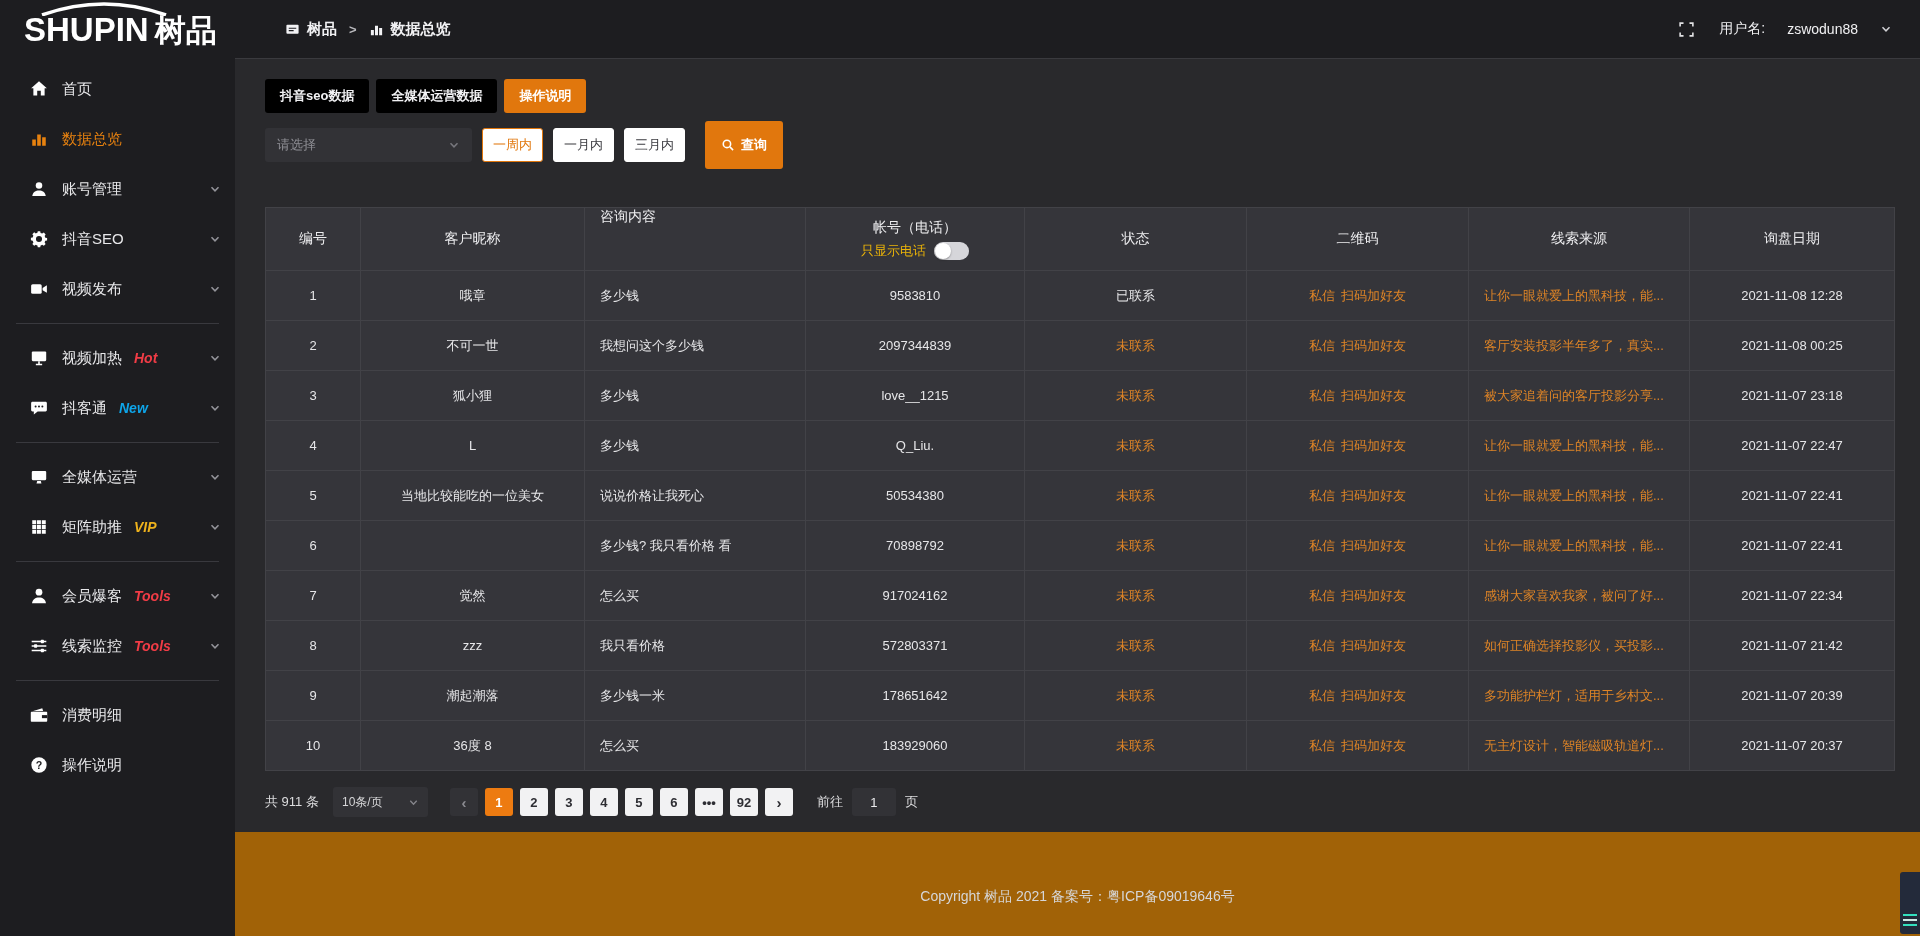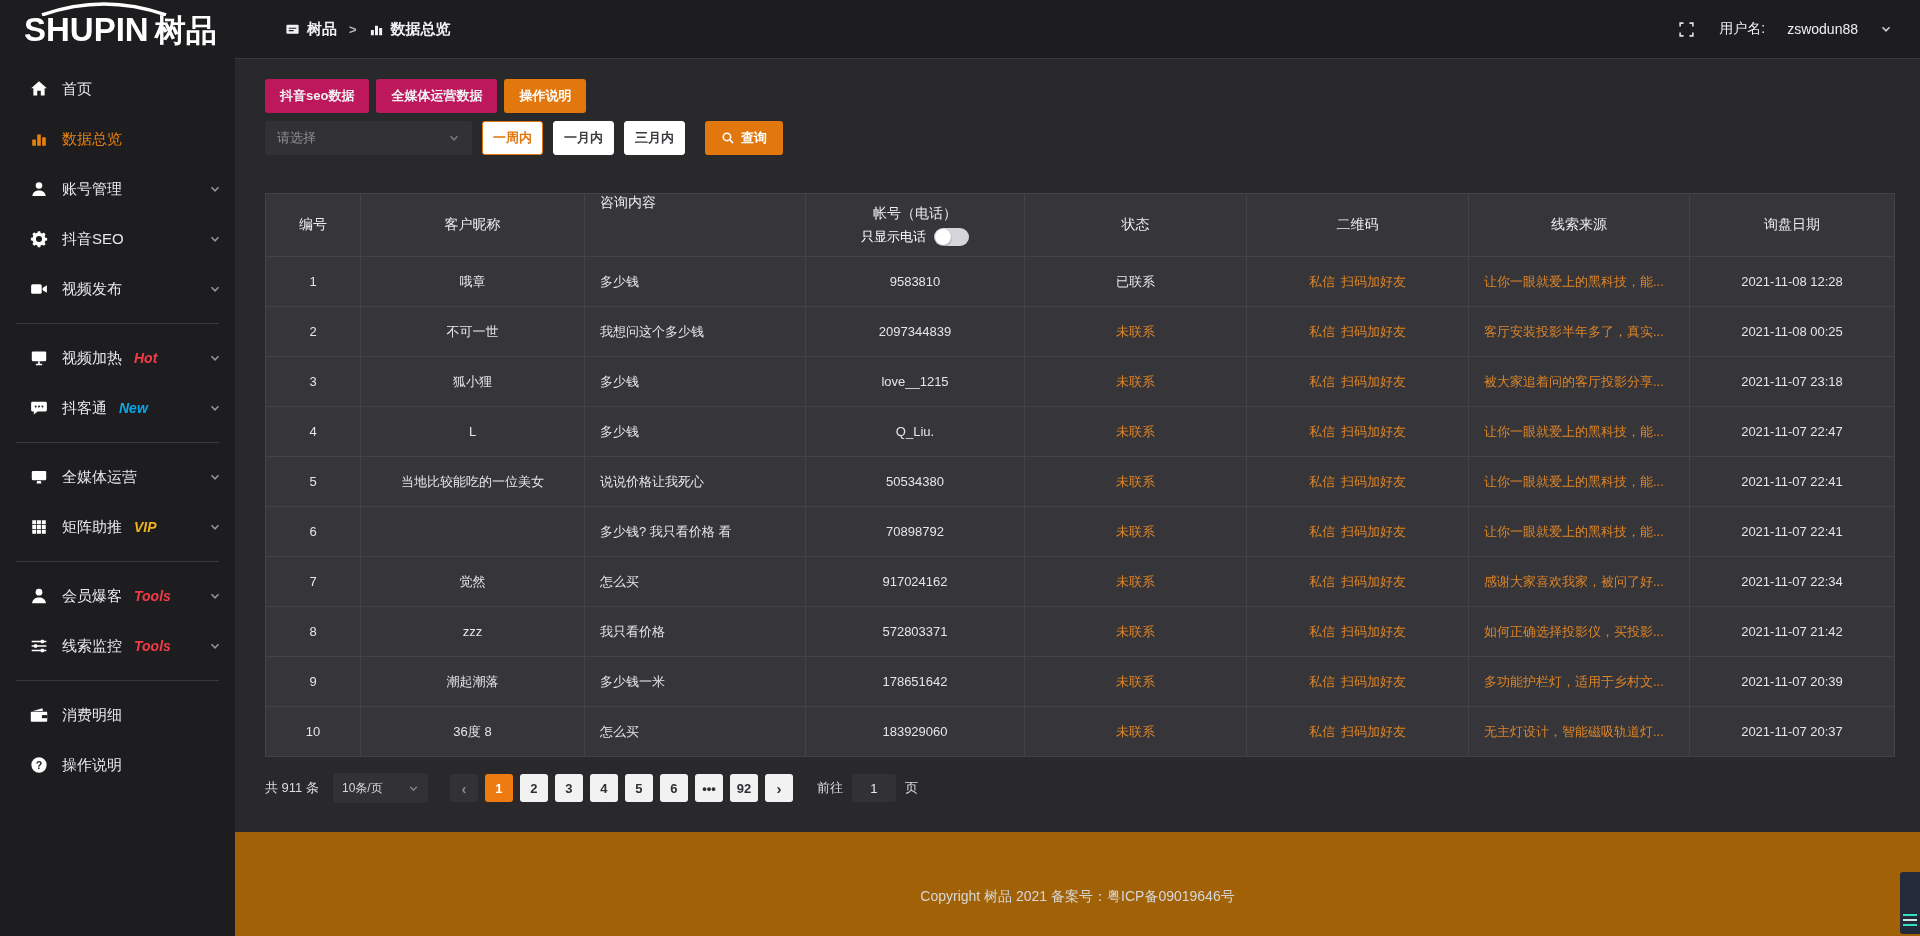--- a/index.html
+++ b/index.html
@@ -35,49 +35,49 @@
   .sb-label { margin-left:14px; font-size:15px; color:#e8e8ea; white-space:nowrap; }
   .sb-badge { margin-left:12px; font-size:14px; font-weight:bold; font-style:italic; }
   .sb-chev { margin-left:auto; width:12px; height:12px; color:#94949a; }
   .sb-item.active .sb-icon, .sb-item.active .sb-label { color:#e8820f; }
   .sb-divider { height:1px; background:#39393e; margin:9px 16px; }
 
   
   .main { position:absolute; left:235px; top:58px; width:1685px; height:774px;
           background:#29292c; border-top:1px solid #3a3a3e; padding:20px 25px 0 30px; }
   .tabs { display:flex; gap:7px; }
-  .tab { height:34px; line-height:34px; padding:0 15px; background:#be185d; border-radius:3px;
+  .tab { height:34px; line-height:34px; padding:0 15px; background:#000000; border-radius:3px;
          font-size:13px; font-weight:bold; color:#f2f2f4; cursor:pointer; white-space:nowrap; }
   .tab.active { background:#e1770d; color:#fff; }
 
   .filters { margin-top:8px; display:flex; align-items:center; gap:10px; }
   .select { width:207px; height:34px; background:#323236; border-radius:3px; padding:0 12px;
             display:flex; align-items:center; justify-content:space-between; cursor:pointer; }
   .select .sel-text { font-size:13px; color:#8f8f95; }
   .select .sel-chev { width:12px; height:12px; color:#77777d; }
   .range-btn { height:34px; min-width:53px; padding:0 10px; background:#fff; border:1px solid #fff;
                border-radius:3px; color:#3a3a3f; font-size:13px; display:flex; align-items:center;
-               justify-content:center; cursor:pointer; font-weight:bold; }
+               justify-content:center; cursor:pointer; font-weight:normal; }
   .range-btn.active { color:#e1770d; border-color:#e1770d; }
-  .search-btn { margin-left:10px; height:34px; padding:0 16px; background:#e1770d; border-radius:3px;
+  .search-btn { margin-left:10px; height:48px; padding:0 16px; background:#e1770d; border-radius:3px;
                 color:#fff; font-size:13px; font-weight:bold; display:flex; align-items:center; gap:6px; cursor:pointer; }
   .search-btn .icon { width:14px; height:14px; }
 
   
   .data-table { margin-top:38px; width:1630px; border:1px solid #424247; }
   .t-grid { display:grid; grid-template-columns:95px 224px 221px 219px 222px 222px 221px 204px; }
   .thead { height:62px; background:#35353a; }
   .trow  { height:50px; background:#35353a; border-top:1px solid #424247; }
   .cell { display:flex; align-items:center; justify-content:center; font-size:13px; color:#e6e6e8;
           overflow:hidden; white-space:nowrap; }
   .cell:not(:last-child) { border-right:1px solid #424247; }
   .cell.left { justify-content:flex-start; padding:0 15px; }
   .thead .cell { font-size:14px; color:#ededef; flex-direction:column; gap:5px; }
   .thead .cell.left { align-items:flex-start; }
-  .th-line2 { display:flex; align-items:center; gap:8px; font-size:13px; color:#ffffff; }
+  .th-line2 { display:flex; align-items:center; gap:8px; font-size:13px; color:#eab308; }
   .toggle { width:35px; height:18px; background:#d6d6da; border-radius:9px; position:relative; cursor:pointer; flex:none; }
   .toggle .knob { position:absolute; left:1px; top:1px; width:16px; height:16px; background:#fff;
                   border-radius:50%; box-shadow:0 1px 2px rgba(0,0,0,.35); }
   .orange { color:#de8426; }
   .qr-links { display:flex; gap:6px; }
   .qr-links span { cursor:pointer; }
   .src-link { cursor:pointer; max-width:100%; overflow:hidden; text-overflow:ellipsis; }
 
   
   .pagination { margin-top:16px; display:flex; align-items:center; font-size:13px; color:#dcdcde; }

